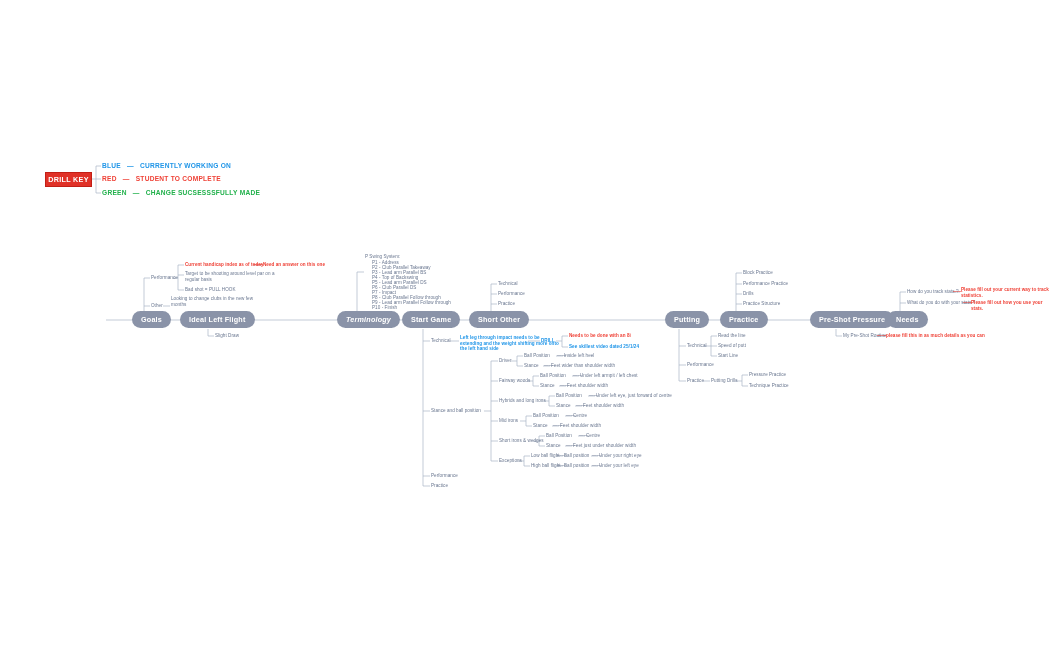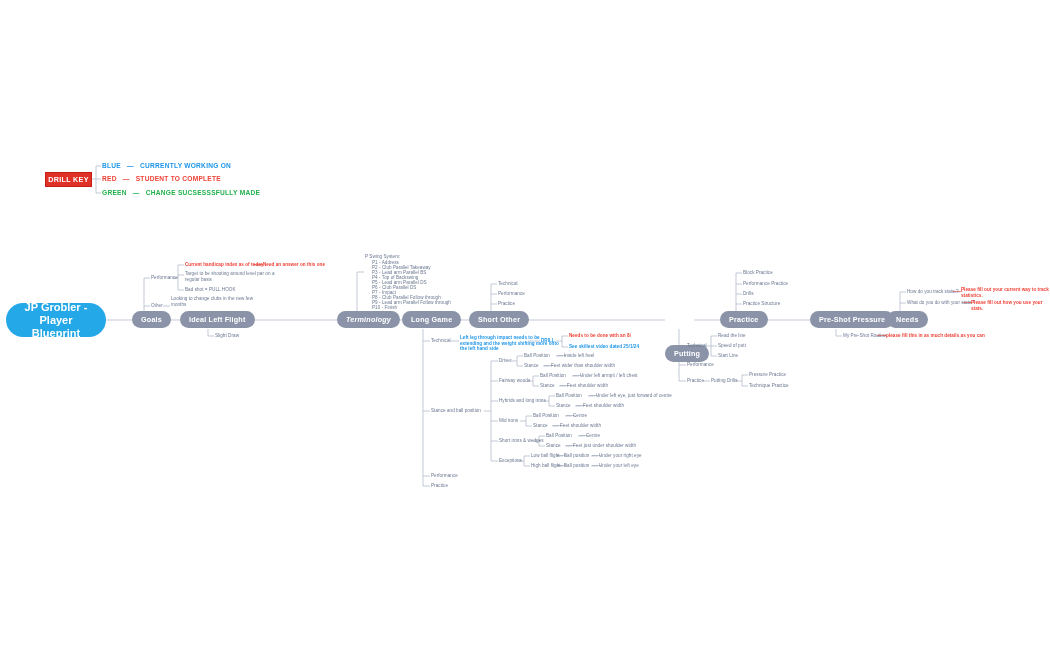--- a/index.html
+++ b/index.html
@@ -211,40 +211,37 @@
     <span>RED</span>
     <span style="padding:0 4px;">—</span>
     <span>STUDENT TO COMPLETE</span>
   </div>
   <div class="keytxt green" style="left:102px;top:189px;">
     <span>GREEN</span>
     <span style="padding:0 4px;">—</span>
     <span>CHANGE SUCSESSSFULLY MADE</span>
   </div>
 
-  <div class="root" style="left:6px;top:303px;width:100px;height:34px;">
-    <span>JP Grobler - Player Blueprint</span>
-  </div>
 
   <div class="pill lvl1" style="left:132px;top:311px;">
     <span>Goals</span>
   </div>
   <div class="pill lvl1" style="left:180px;top:311px;">
     <span>Ideal Left Flight</span>
   </div>
   <div class="pill lvl1" style="left:337px;top:311px;font-style:italic;">
     <span>Terminology</span>
   </div>
   <div class="pill lvl1" style="left:402px;top:311px;">
-    <span>Long Game</span>
+    <span>Start Game</span>
   </div>
   <div class="pill lvl1" style="left:469px;top:311px;">
     <span>Short Other</span>
   </div>
-  <div class="pill lvl1" style="left:665px;top:311px;margin-top:34px;">
+  <div class="pill lvl1" style="left:665px;top:311px;">
     <span>Putting</span>
   </div>
   <div class="pill lvl1" style="left:720px;top:311px;">
     <span>Practice</span>
   </div>
   <div class="pill lvl1" style="left:810px;top:311px;">
     <span>Pre-Shot Pressure</span>
   </div>
   <div class="pill lvl1" style="left:887px;top:311px;">
     <span>Needs</span>

